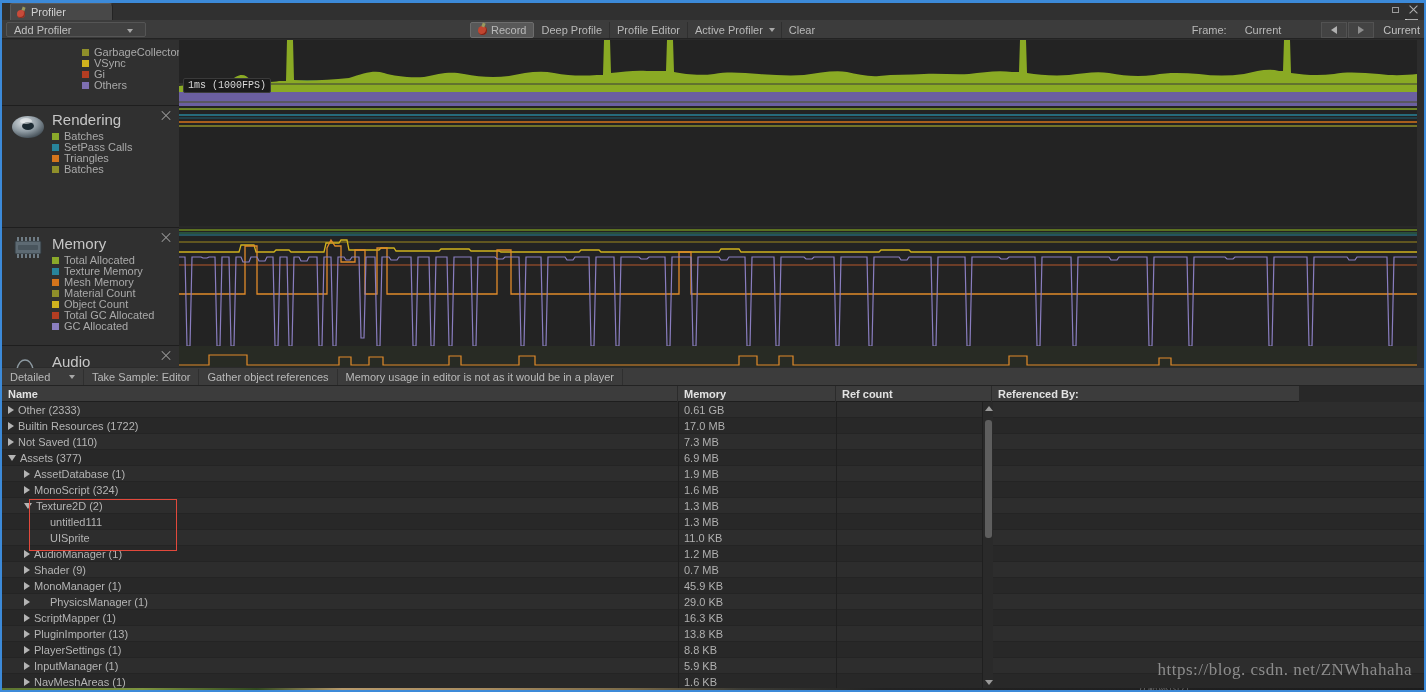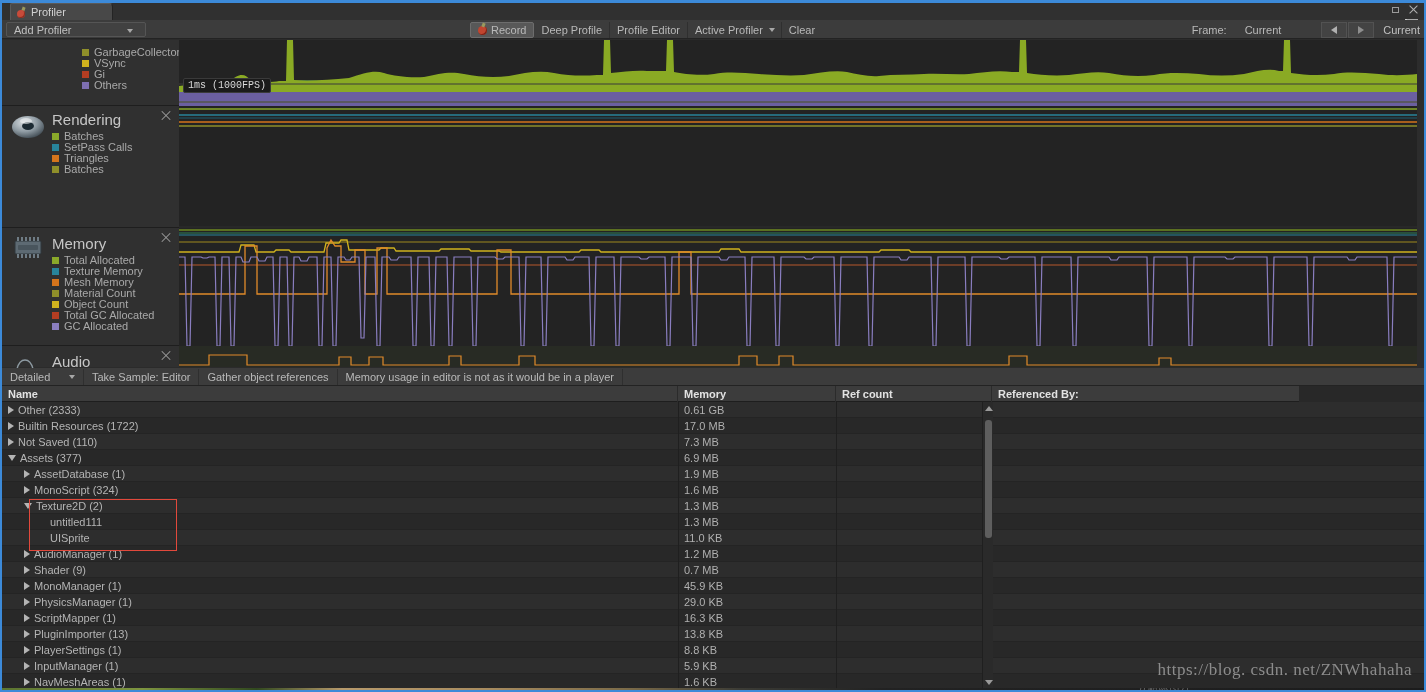--- a/index.html
+++ b/index.html
@@ -611,21 +611,21 @@
         </div>
         <div class="row even">
           <div class="cell-name" style="padding-left: 22px;">
             <span class="tri closed"></span>
             <span class="name-txt">MonoManager (1)</span>
           </div>
           <div class="cell-mem">45.9 KB</div>
           <div class="cell-ref"></div>
         </div>
         <div class="row odd">
-          <div class="cell-name" style="padding-left: 22px;">
+          <div class="cell-name" style="padding-left: 22px; gap: 16px;">
             <span class="tri closed"></span>
             <span class="name-txt">PhysicsManager (1)</span>
           </div>
           <div class="cell-mem">29.0 KB</div>
           <div class="cell-ref"></div>
         </div>
         <div class="row even">
           <div class="cell-name" style="padding-left: 22px;">
             <span class="tri closed"></span>
             <span class="name-txt">ScriptMapper (1)</span>

